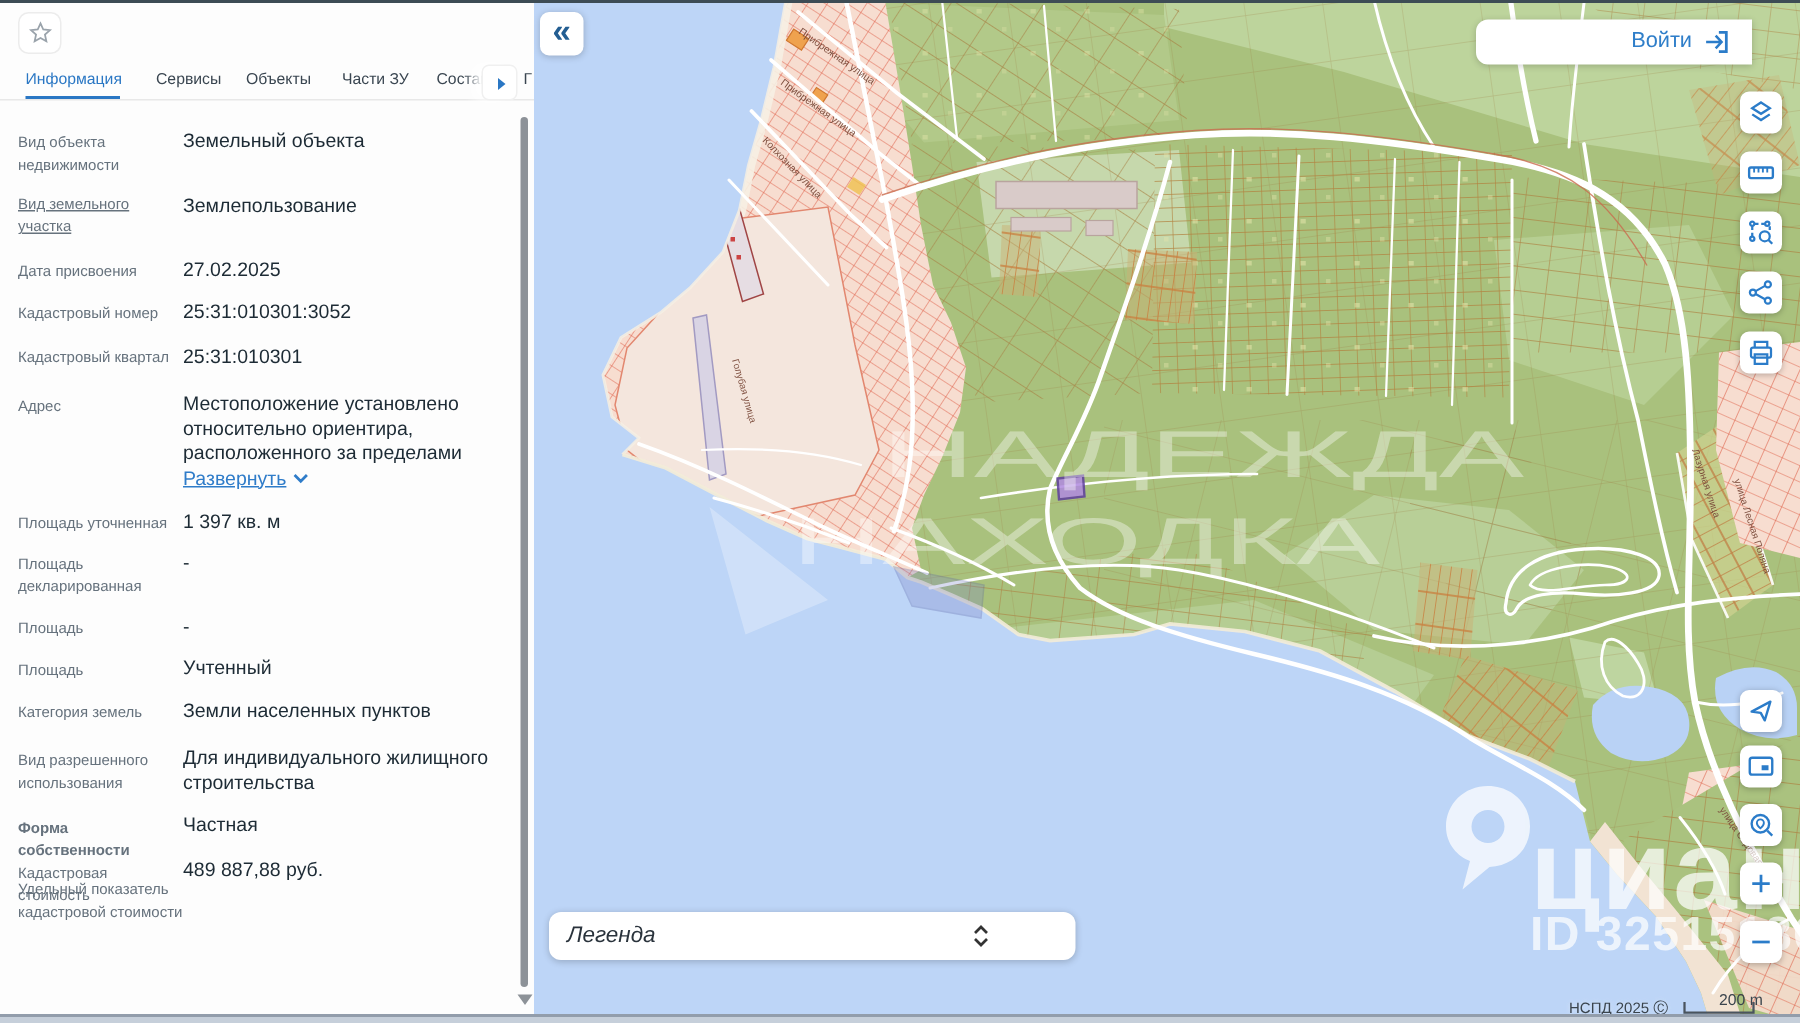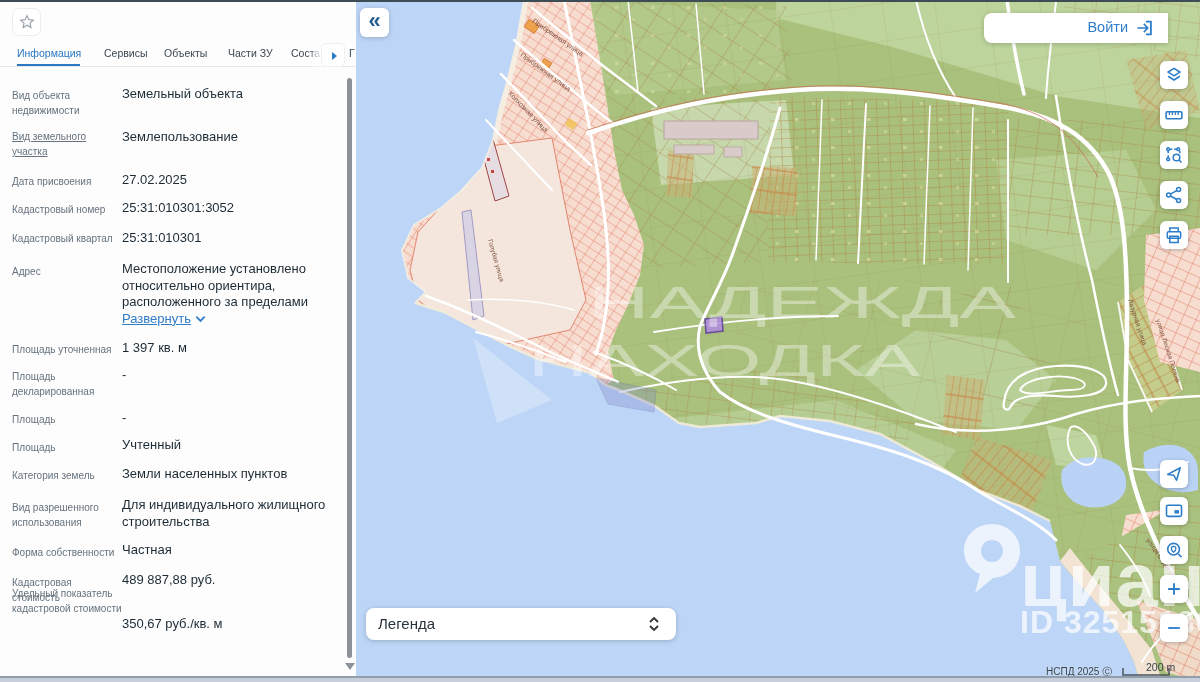--- a/index.html
+++ b/index.html
@@ -24,21 +24,21 @@
   #scrollarrow { position:absolute; left:345px; top:663px; width:0; height:0; border-left:5px solid transparent; border-right:5px solid transparent; border-top:7px solid #8d9298; }
 
   
   #map { position:absolute; left:356px; top:0; width:844px; height:682px; background:#aac27e; }
   .mapbtn { position:absolute; width:28px; height:28px; background:#fff; border-radius:6px; box-shadow:0 1px 4px rgba(0,0,0,.25); z-index:20; }
   .mapbtn svg { position:absolute; left:4px; top:4px; }
   #collapse { position:absolute; left:4px; top:8px; width:29px; height:29px; background:#fff; border-radius:6px; box-shadow:0 1px 5px rgba(0,0,0,.2); z-index:20;
               color:#235e92; font-size:22px; font-weight:bold; text-align:center; line-height:26px; }
   #loginbar { position:absolute; left:628px; top:13px; width:184px; height:30px; background:#fff; border-radius:8px 0 0 8px; box-shadow:0 1px 5px rgba(0,0,0,.2); z-index:20; }
   #loginbar span { position:absolute; right:40px; top:6px; font-size:14.5px; color:#2f7ec9; }
-  #legend { position:absolute; left:10px; top:608px; width:310px; height:32px; background:#fff; border-radius:8px; box-shadow:0 1px 5px rgba(0,0,0,.2); z-index:20; }
+  #legend { position:absolute; left:10px; top:608px; width:351px; height:32px; background:#fff; border-radius:8px; box-shadow:0 1px 5px rgba(0,0,0,.2); z-index:20;font-style:italic; }
   #legend span { position:absolute; left:12px; top:7px; font-size:15px; color:#2a333c; }
   #nspd { position:absolute; left:690px; top:665px; font-size:10px; color:#3a444d; z-index:20; text-shadow:0 0 3px #cfe0f5,0 0 3px #cfe0f5; }
   #scale { position:absolute; left:766px; top:660px; z-index:20; font-size:10.5px; color:#3a444d; white-space:nowrap; }
 </style>
 </head>
 <body>
 <div id="page">
   <div id="sidebar">
     <div id="starbtn">
         <svg width="18" height="18" viewBox="0 0 24 24" fill="none" stroke="#9aa3ab" stroke-width="1.6">
@@ -74,26 +74,25 @@
     <div class="lbl" style="top:369px;">Площадь декларированная</div>
     <div class="val" style="top:367px;">-</div>
     <div class="lbl" style="top:412px;">Площадь</div>
     <div class="val" style="top:410px;">-</div>
     <div class="lbl" style="top:440px;">Площадь</div>
     <div class="val" style="top:437px;">Учтенный</div>
     <div class="lbl" style="top:468px;">Категория земель</div>
     <div class="val" style="top:466px;">Земли населенных пунктов</div>
     <div class="lbl" style="top:500px;">Вид разрешенного использования</div>
     <div class="val" style="top:497px; line-height:16.5px;">Для индивидуального жилищного строительства</div>
-    <div class="lbl" style="top:545px;">Форма собственности</div>
+    <div class="lbl" style="top:545px;font-weight:bold;">Форма собственности</div>
     <div class="val" style="top:542px;">Частная</div>
     <div class="lbl" style="top:575px;">Кадастровая стоимость</div>
     <div class="val" style="top:572px;">489 887,88 руб.</div>
     <div class="lbl" style="top:586px;">Удельный показатель кадастровой стоимости</div>
-    <div class="val" style="top:616px;">350,67 руб./кв. м</div>
     <div id="scrollbar"></div>
     <div id="scrollarrow"></div>
   </div>
 
   <div id="map">
     <svg id="mapsvg" width="844" height="682" viewBox="0 0 844 682">
 <defs>
 <pattern id="gpink" width="11" height="8" patternUnits="userSpaceOnUse" patternTransform="rotate(33)">
   <path d="M0 0H11M0 0V8" stroke="#e0644d" stroke-width="0.7" fill="none"></path>
 </pattern>

